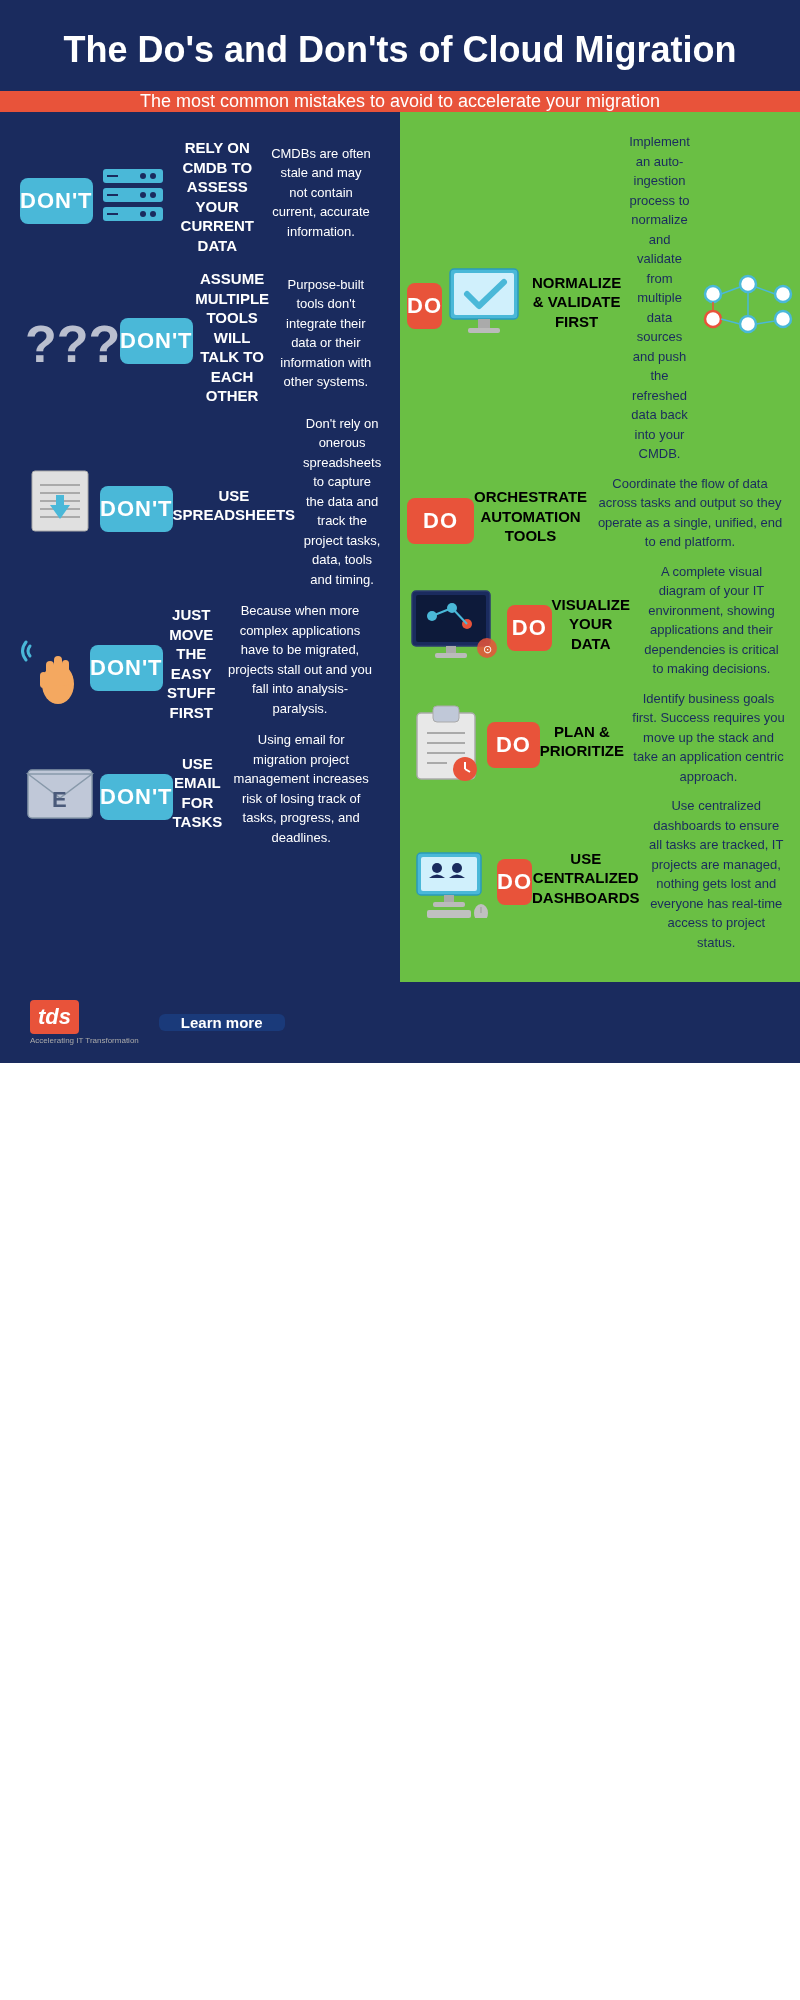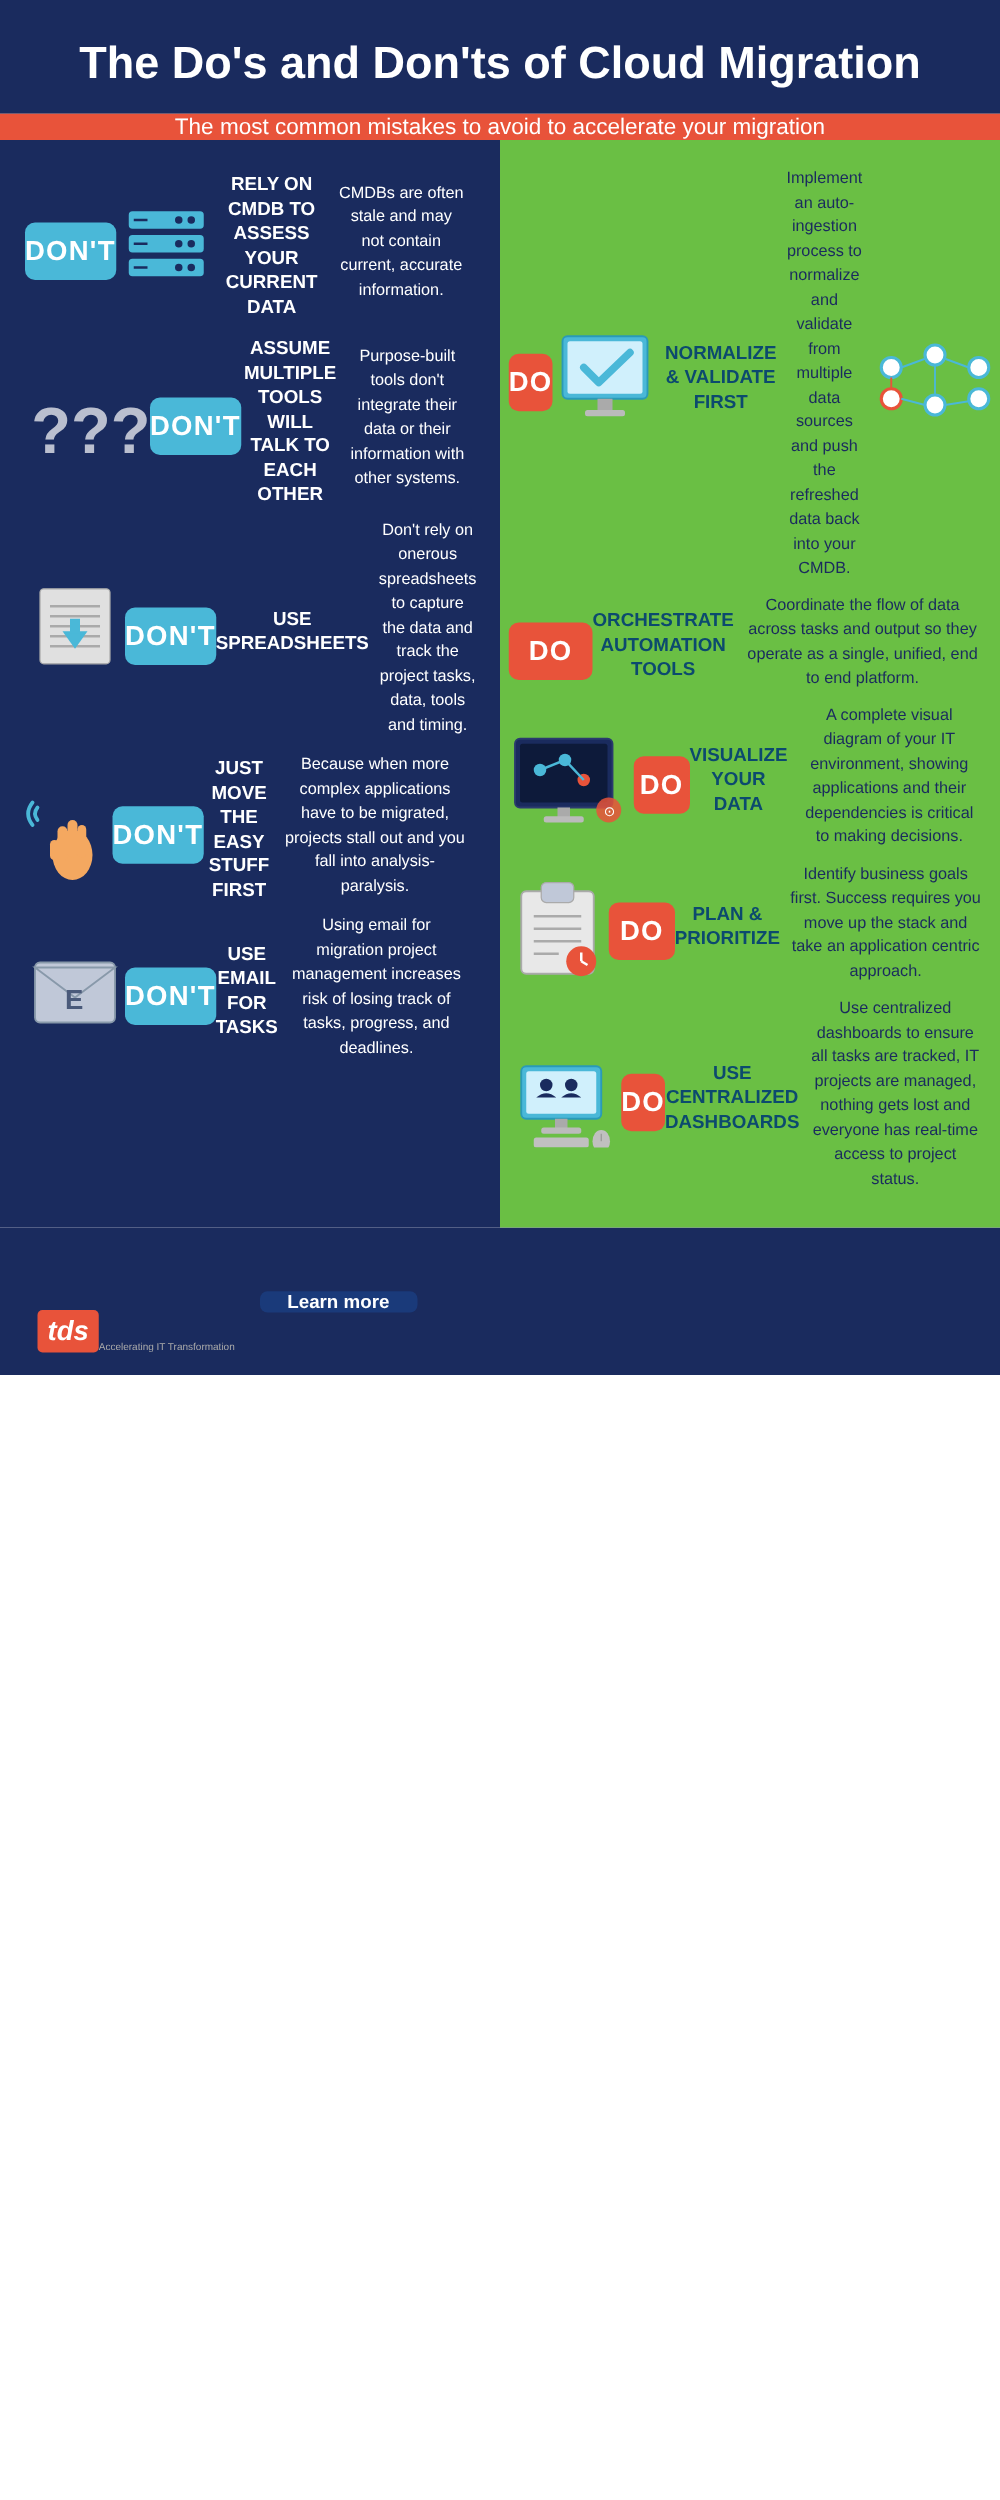--- a/index.html
+++ b/index.html
@@ -118,23 +118,23 @@
     
     .footer {
       background: #1a2b5e;
       display: flex;
       align-items: center;
       padding: 18px 30px;
       gap: 20px;
     }
     .footer-logo {
       display: flex;
-      align-items: flex-end;
+      flex-direction: column;
+      align-items: flex-start;
       min-width: 60px;
-      margin-top: 48px;
     }
     .footer-logo-box {
       background: #e8533a;
       color: #fff;
       font-size: 22px;
       font-weight: 900;
       padding: 4px 8px;
       border-radius: 4px;
       font-style: italic;
     }
@@ -159,21 +159,21 @@
       font-weight: 700;
       padding: 0 22px;
       border-radius: 6px;
       cursor: pointer;
       white-space: nowrap;
       border: none;
     }
 
     
     .right-col .section-heading {
-      color: #0c4a6e;
+      color: #000000;
     }
     .right-col .section-body {
       color: #1a2b5e;
     }
 
     .section-block {
       display: flex;
       flex-direction: row;
       align-items: center;
       width: 100%;

